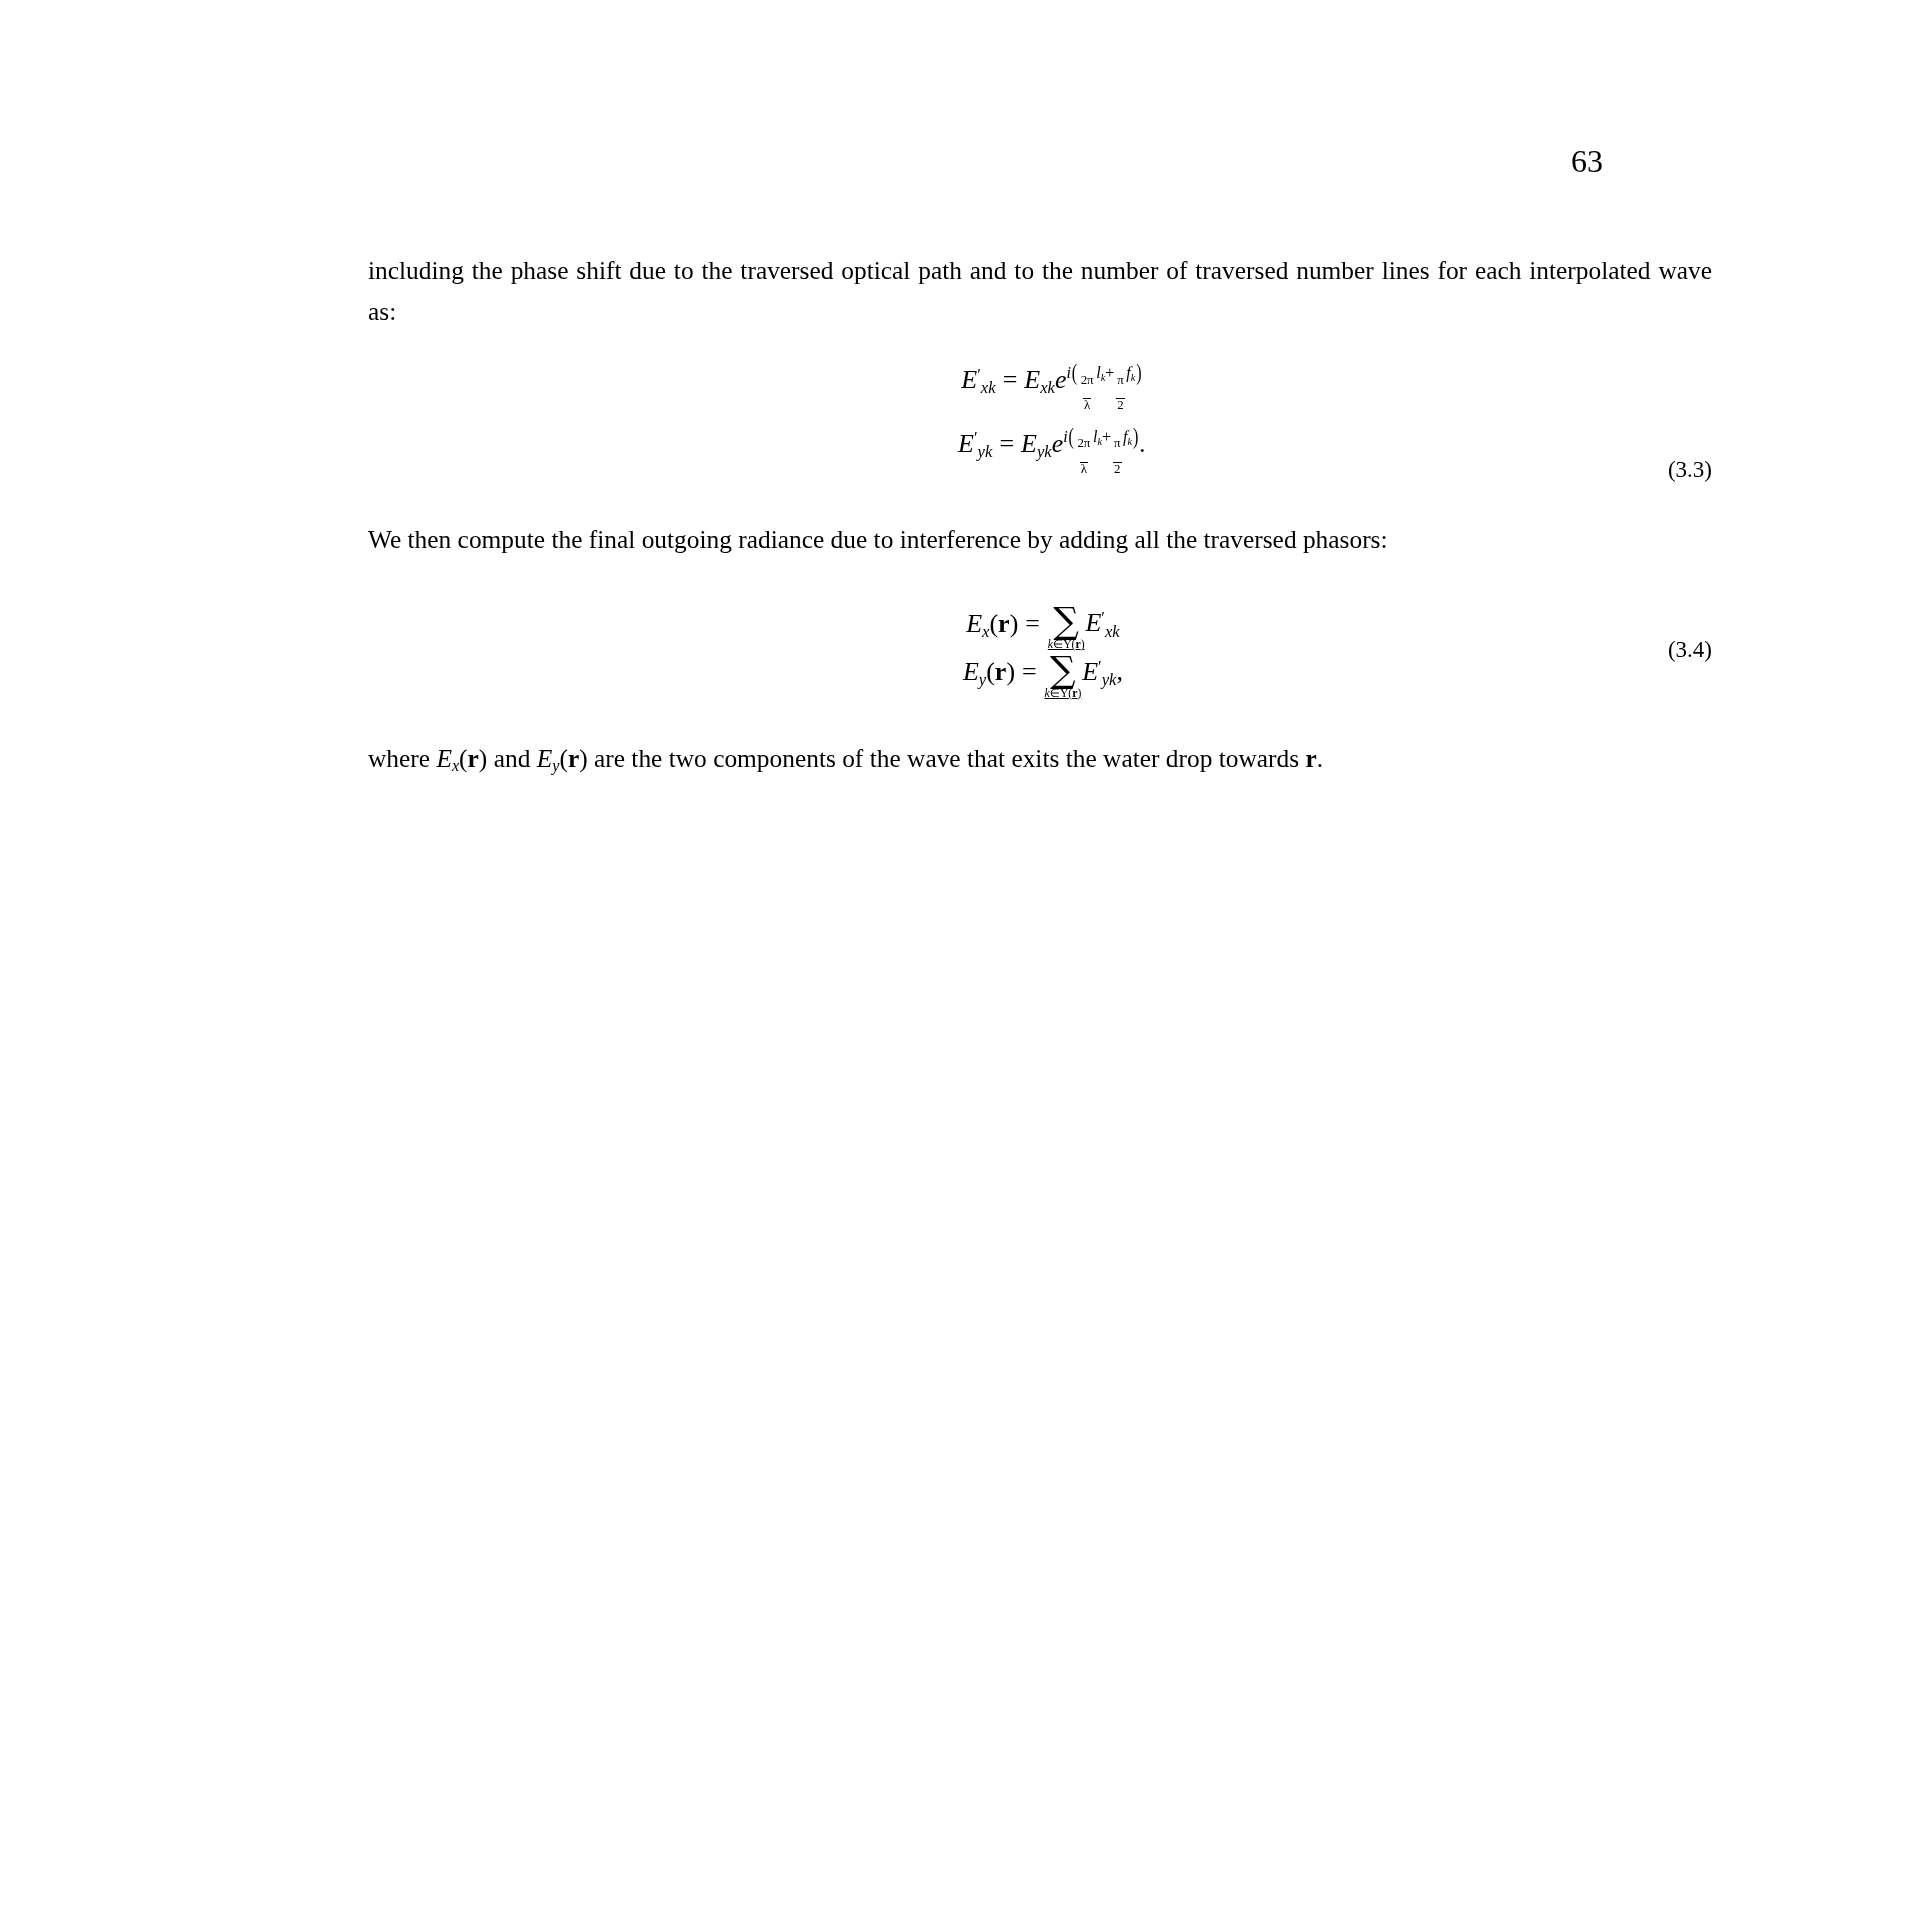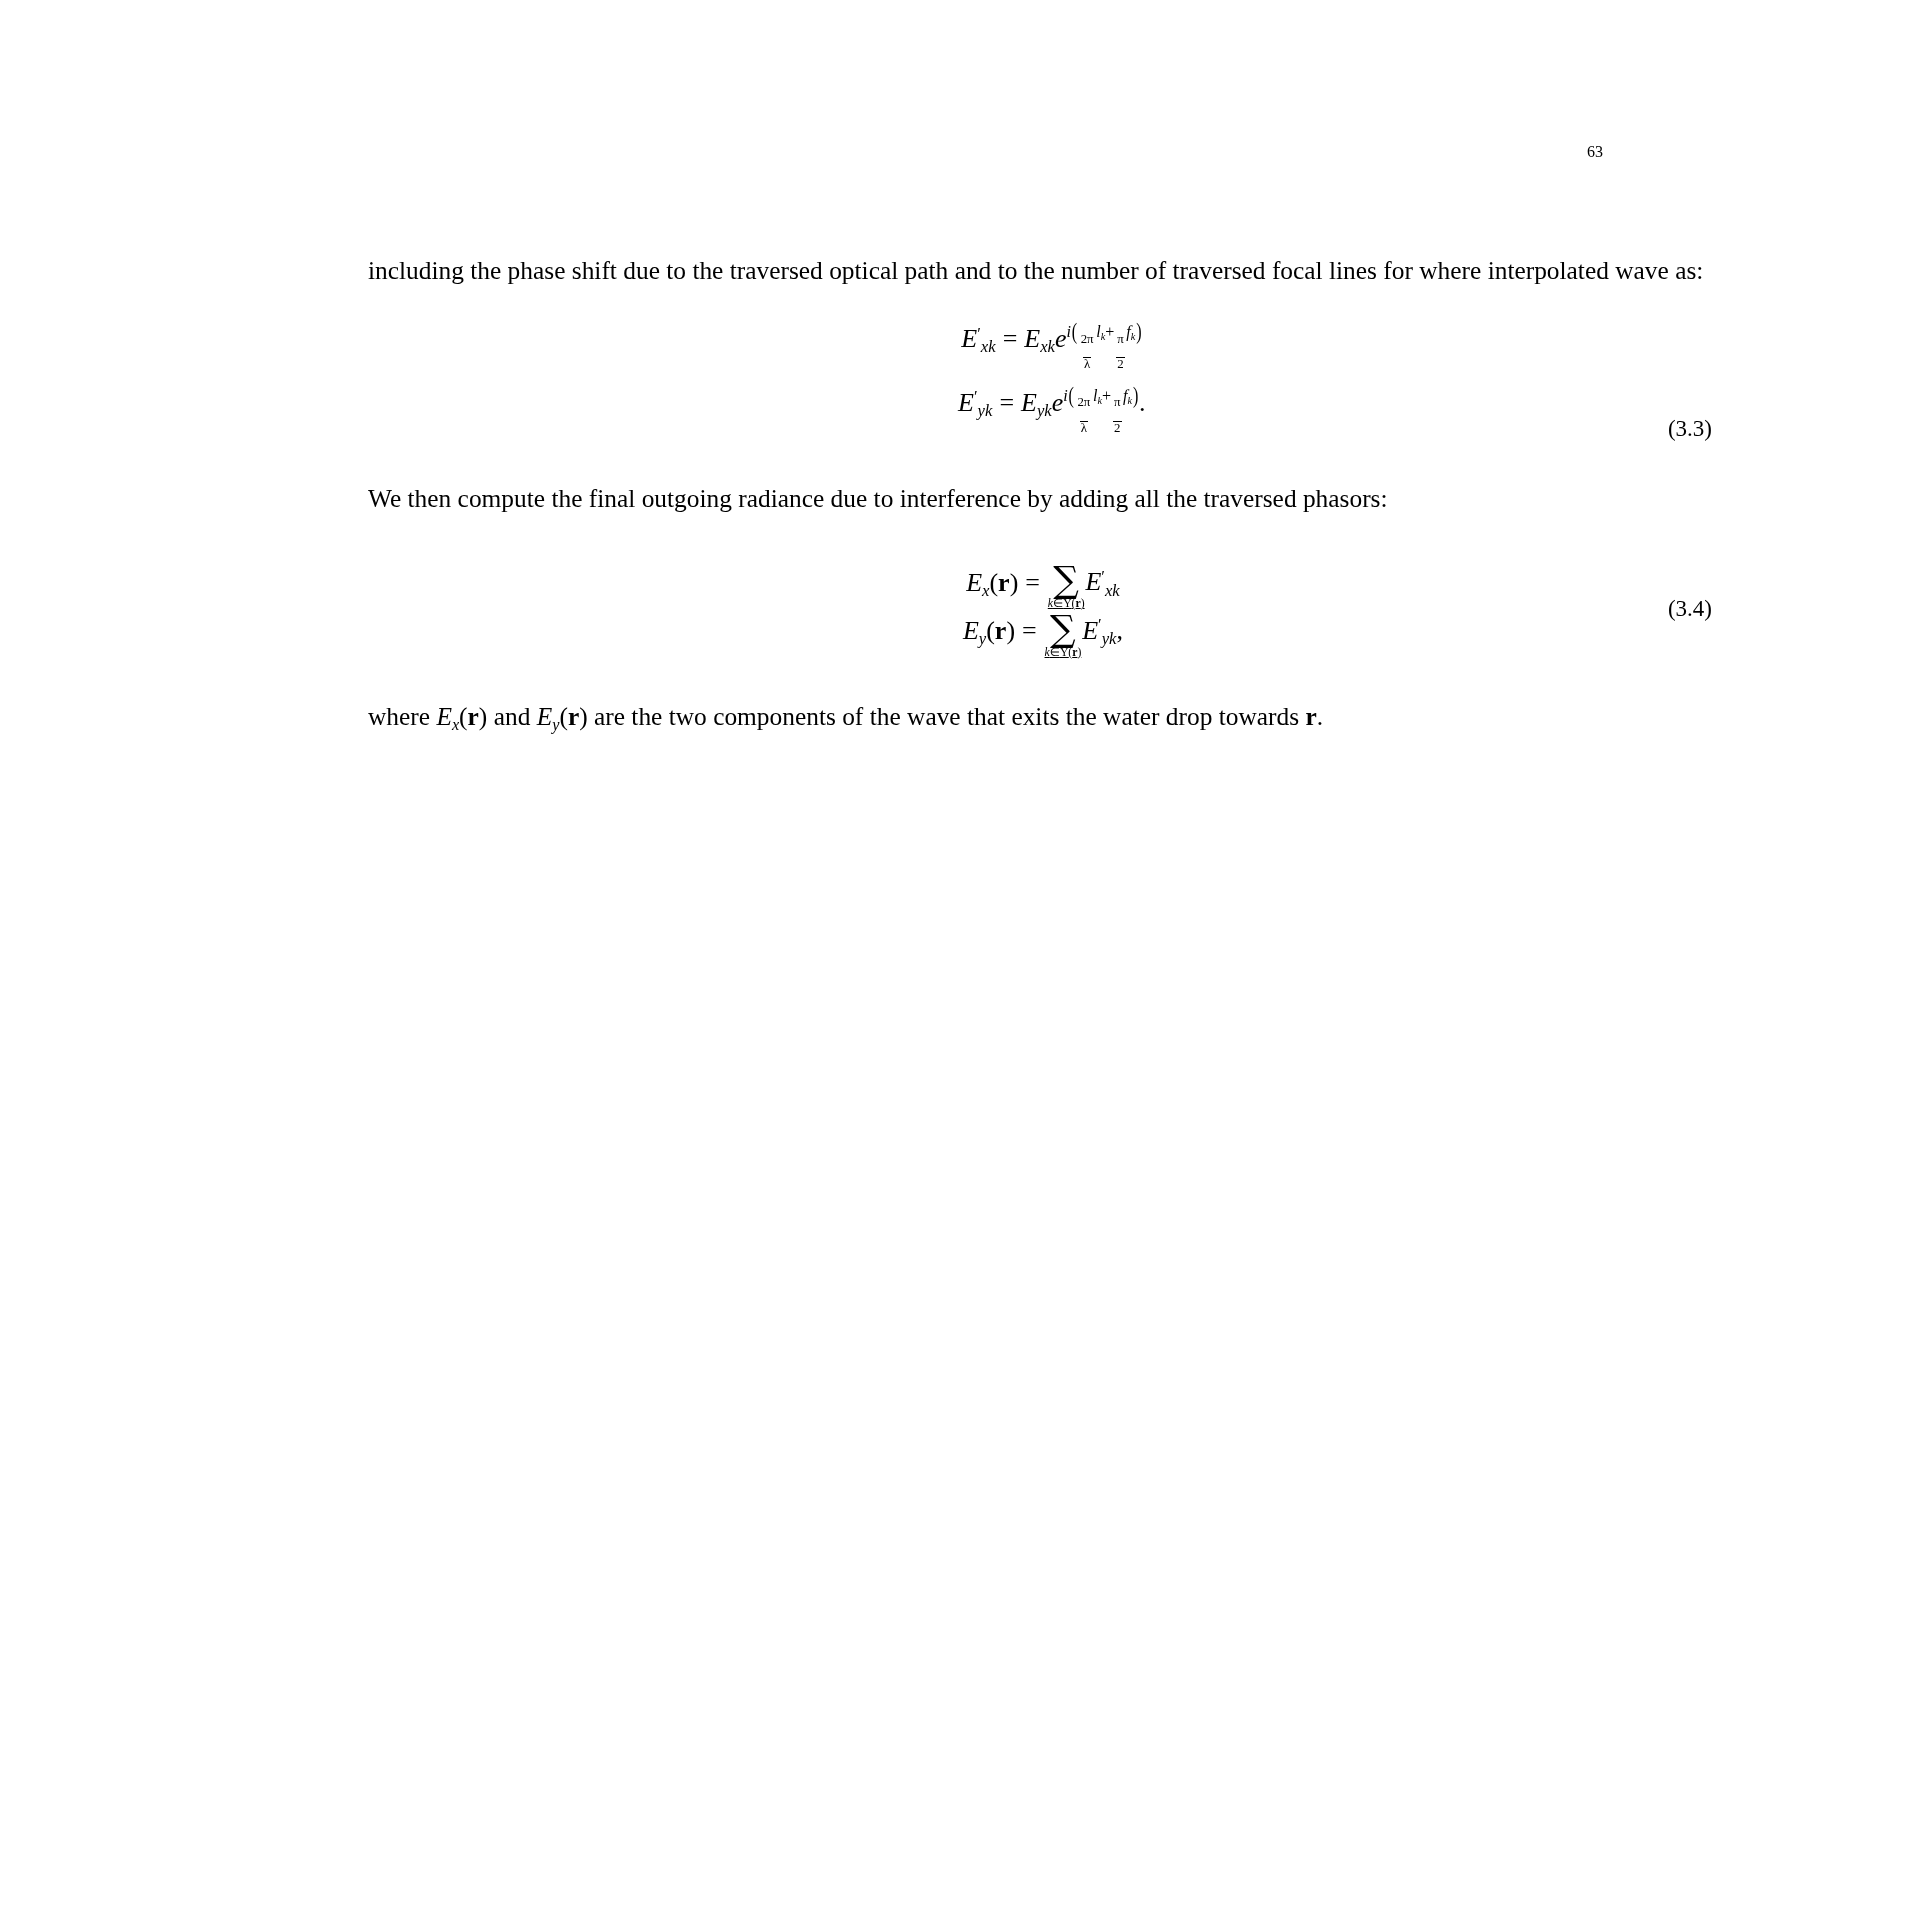--- a/index.html
+++ b/index.html
@@ -17,21 +17,21 @@
   .page {
     position: absolute;
     top: 0; left: 0;
     width: 1965px;
     height: 2542px;
   }
   .page-number {
     position: absolute;
     top: 143px;
     right: 362px;
-    font-size: 16px;
+    font-size: 32px;
     font-family: "Liberation Serif", serif;
   }
   .content {
     position: absolute;
     top: 250px;
     left: 368px;
     width: 1344px;
   }
   p.body-text {
     font-size: 25.4px;
@@ -164,21 +164,21 @@
 </style>
 </head>
 <body>
 
 <div class="page">
 
   <div class="page-number">63</div>
 
   <div class="content">
 
-    <p class="body-text">including the phase shift due to the traversed optical path and to the number of traversed focal lines for where interpolated wave as:</p>
+    <p class="body-text">including the phase shift due to the traversed optical path and to the number of traversed number lines for each interpolated wave as:</p>
 
     <div class="eq-block">
       <div class="eq-lines">
 
         <div class="eq-line">
           <span class="lhs math">
             <span>E</span><sup class="prime">′</sup><sub>xk</sub>
           </span>
           <span class="rel mathrm">=</span>
           <span class="rhs math">

